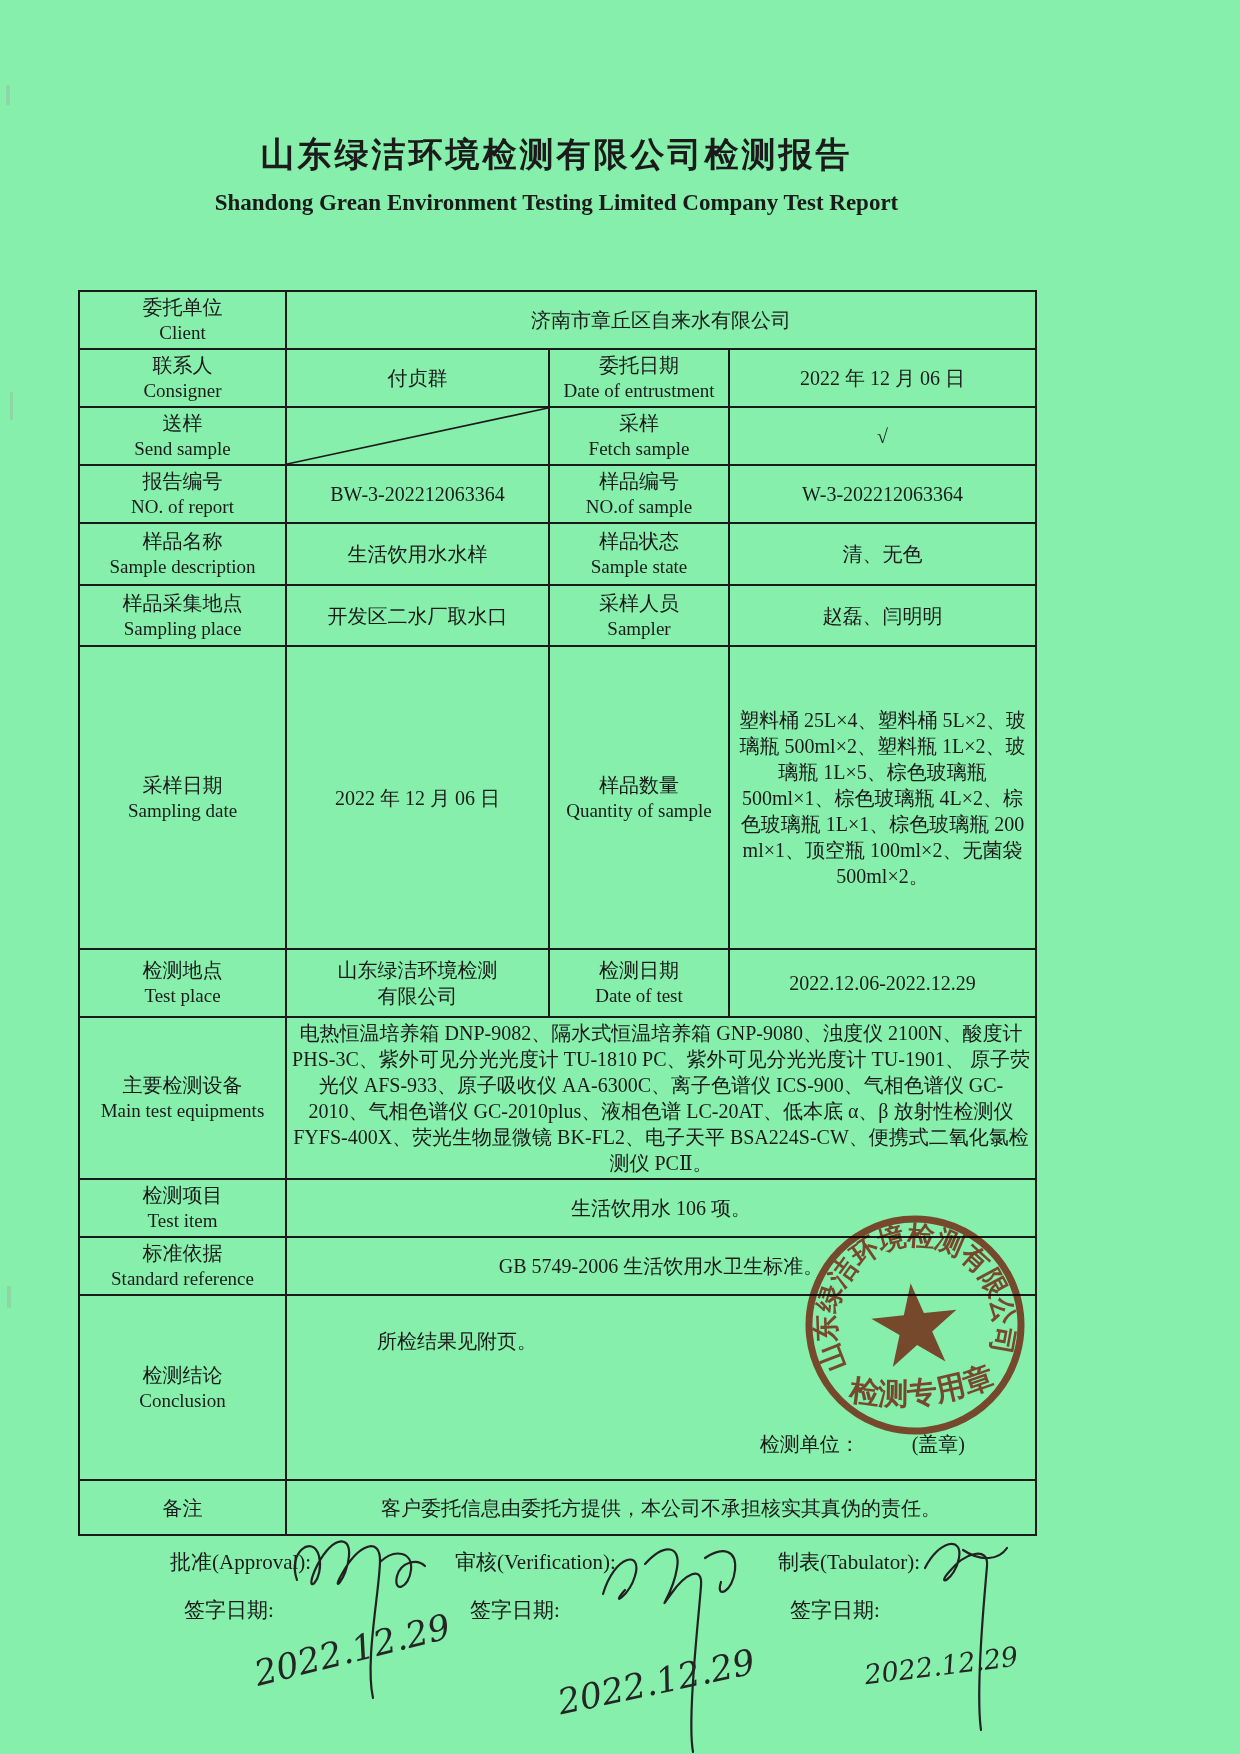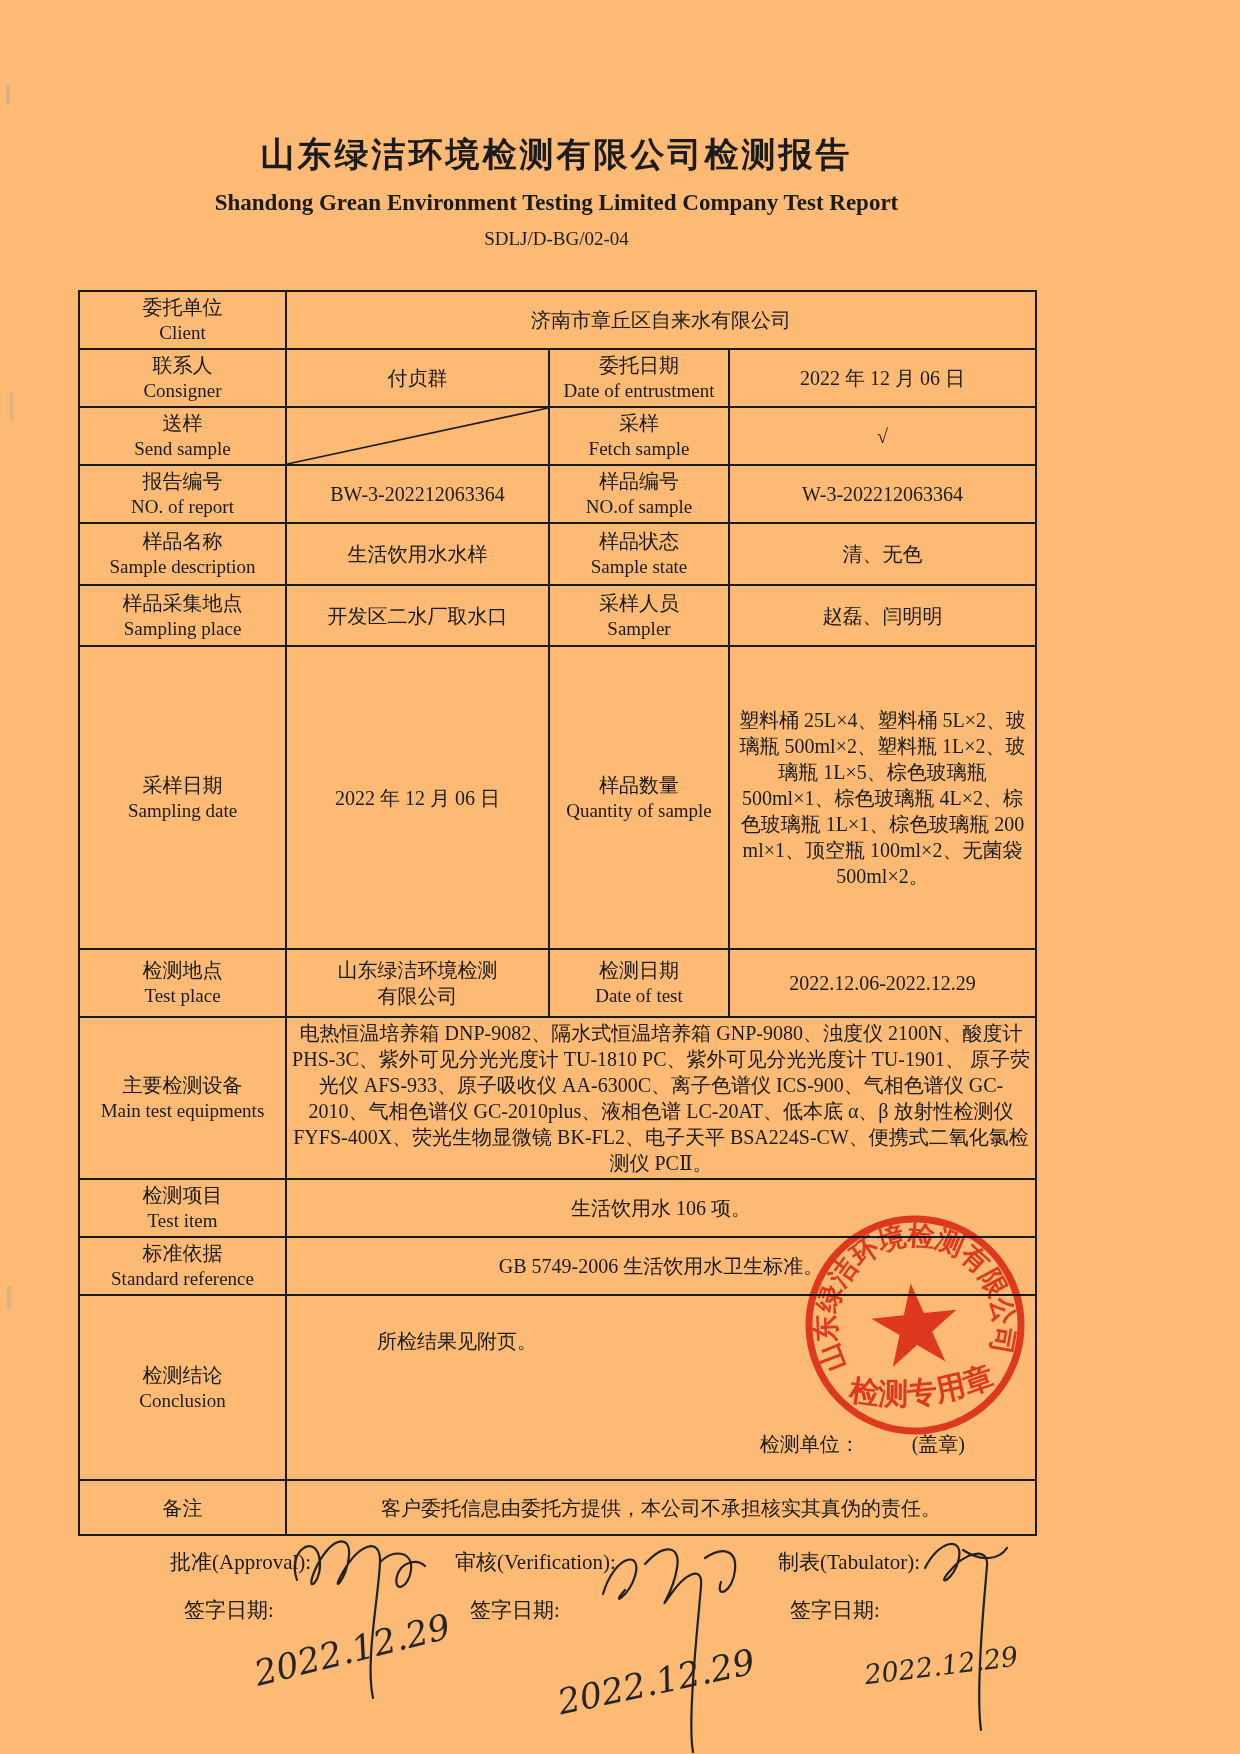--- a/index.html
+++ b/index.html
@@ -1,18 +1,18 @@
 <!DOCTYPE html>
 <html><head>
 <meta charset="utf-8">
 <style>
   html,body{margin:0;padding:0;background:#888;}
   .page{
     position:relative;width:1240px;height:1754px;margin:0 auto;
-    background:#fdba74;overflow:hidden;
+    background:#86efac;overflow:hidden;
     font-family:"Liberation Serif","DejaVu Serif",serif;
     color:#1b1b1b;
   }
   .abs{position:absolute;}
   
   .title-cn{left:78px;top:132px;width:957px;text-align:center;
     font-size:34px;font-weight:700;letter-spacing:3px;}
   .title-en{left:40px;top:190px;width:1033px;text-align:center;
     font-size:23px;font-weight:700;}
   .doc-code{left:78px;top:228px;width:957px;text-align:center;font-size:19px;}
@@ -48,21 +48,20 @@
 <body>
 
 <div class="page">
 
   <div class="abs scan-mark" style="left:6px;top:85px;width:4px;height:20px;"></div>
   <div class="abs scan-mark" style="left:10px;top:392px;width:3px;height:28px;"></div>
   <div class="abs scan-mark" style="left:7px;top:1286px;width:4px;height:22px;"></div>
 
   <div class="abs title-cn">山东绿洁环境检测有限公司检测报告</div>
   <div class="abs title-en">Shandong Grean Environment Testing Limited Company Test Report</div>
-  <div class="abs doc-code">SDLJ/D-BG/02-04</div>
 
   <table class="report">
     <colgroup>
         <col style="width:207px">
         <col style="width:263px">
         <col style="width:180px">
         <col style="width:307px">
       </colgroup>
 
     <tbody>

